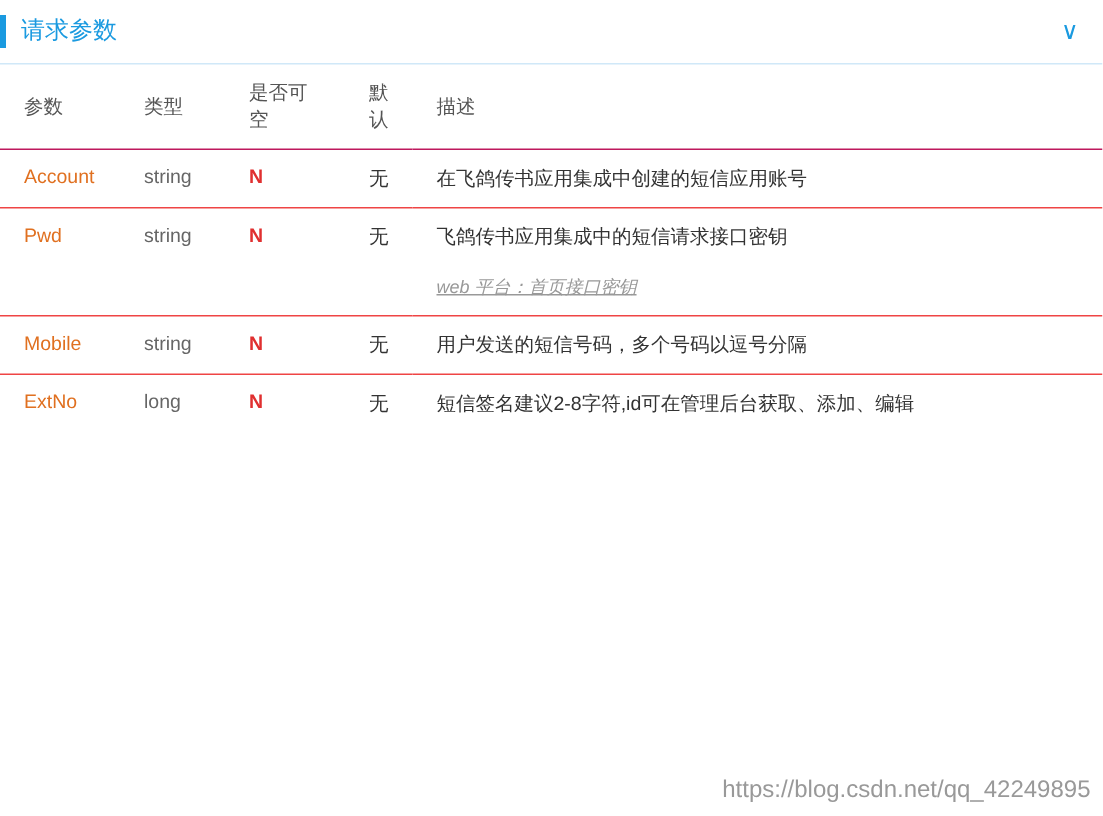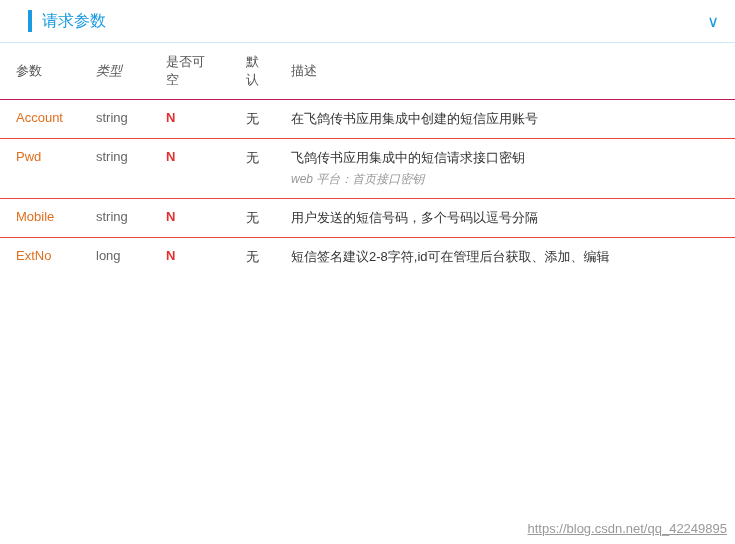--- a/index.html
+++ b/index.html
@@ -19,22 +19,21 @@
       display: flex;
       align-items: center;
       justify-content: space-between;
       border-bottom: 1px solid #d0e8f8;
       padding: 10px 16px 10px 0;
       margin-bottom: 0;
       background: #fff;
     }
     .section-title-wrapper {
       display: flex;
-      align-items: flex-end;
-      padding-left: 28px;
+      align-items: flex-start;
     }
     .section-title-bar {
       width: 4px;
       height: 22px;
       background: #1a9ae0;
       margin-right: 10px;
       display: inline-block;
     }
     .section-title {
       font-size: 16px;
@@ -93,34 +92,34 @@
       min-width: 30px;
     }
     .param-desc {
       color: #333;
       max-width: 320px;
     }
     .param-desc .sub-note {
       font-style: italic;
       color: #999;
       font-size: 12px;
-      margin-top: 4px;
+      margin-top: 16px;
+      text-decoration: underline;
     }
     .col-name { width: 80px; }
-    .col-type { width: 70px; font-style: italic; }
+    .col-type { width: 70px; }
     .col-required { width: 80px; }
     .col-default { width: 40px; }
     .col-desc { width: auto; }
     .watermark {
       position: fixed;
       bottom: 8px;
       right: 8px;
       color: #999;
-      font-size: 13px;
-      text-decoration: underline;
+      font-size: 16px;
     }
   </style>
 </head>
 <body>
 
 <div class="page-container">
   <div class="section-header">
     <div class="section-title-wrapper">
       <span class="section-title-bar"></span>
       <span class="section-title">请求参数</span>

